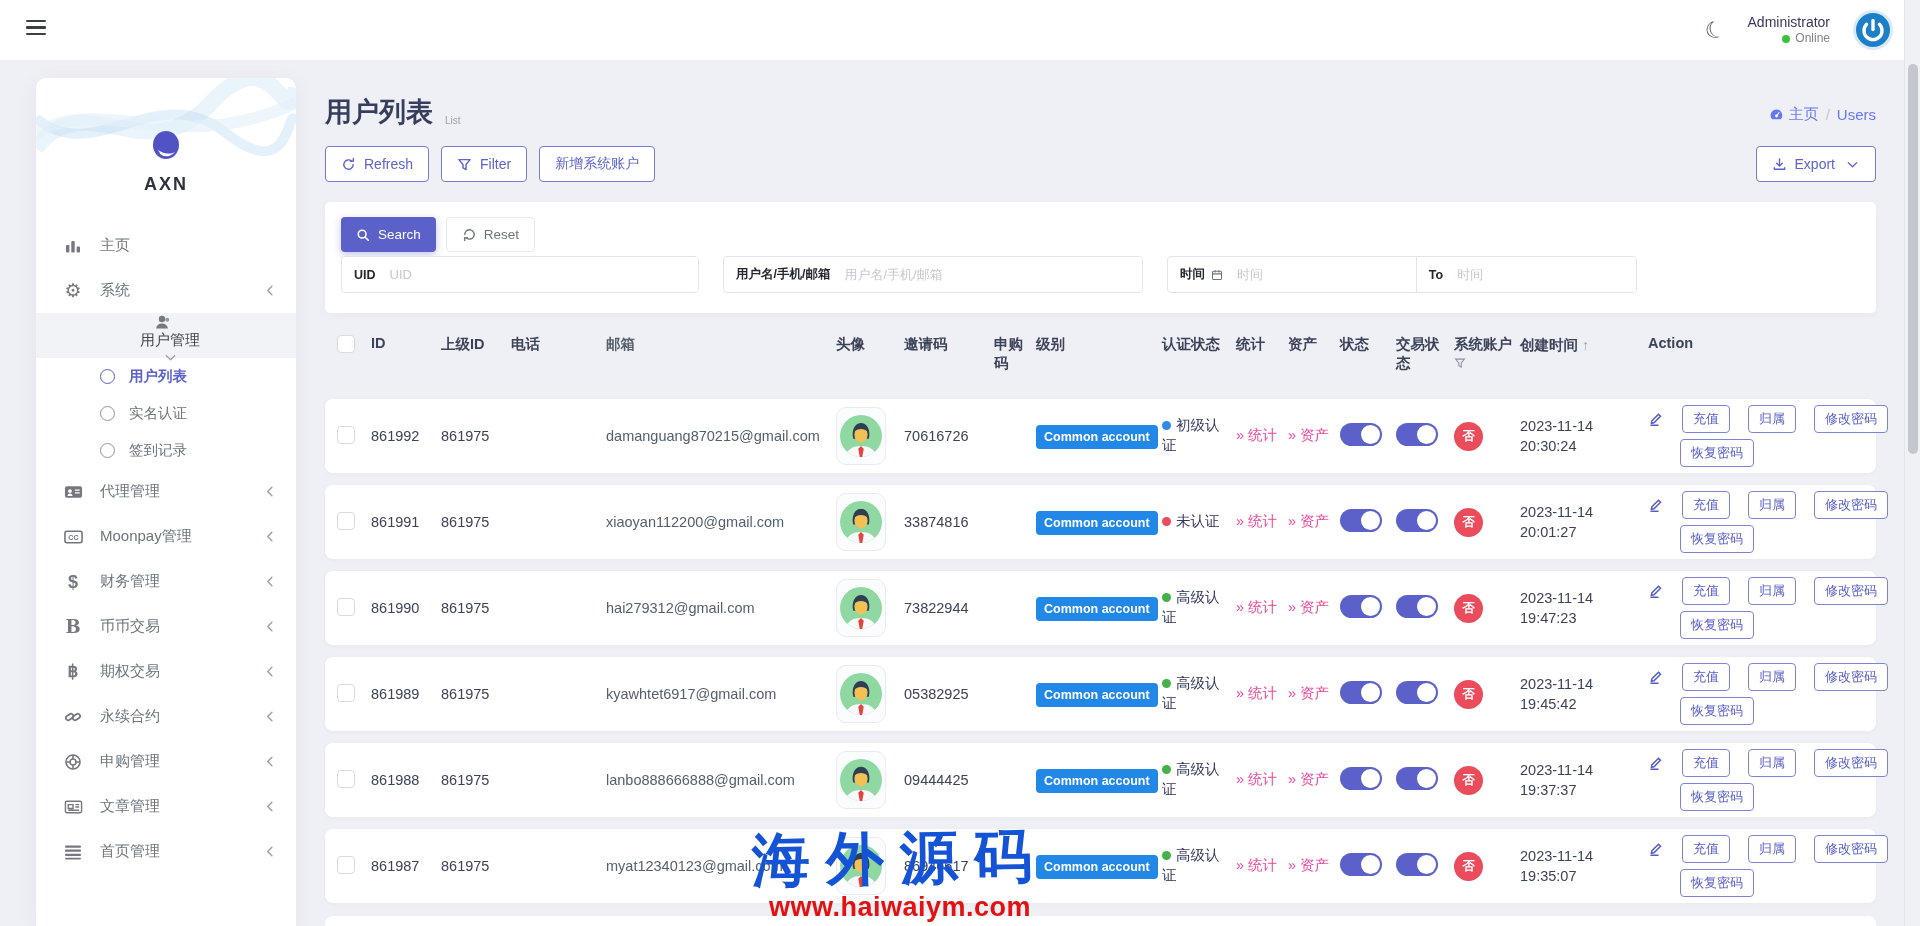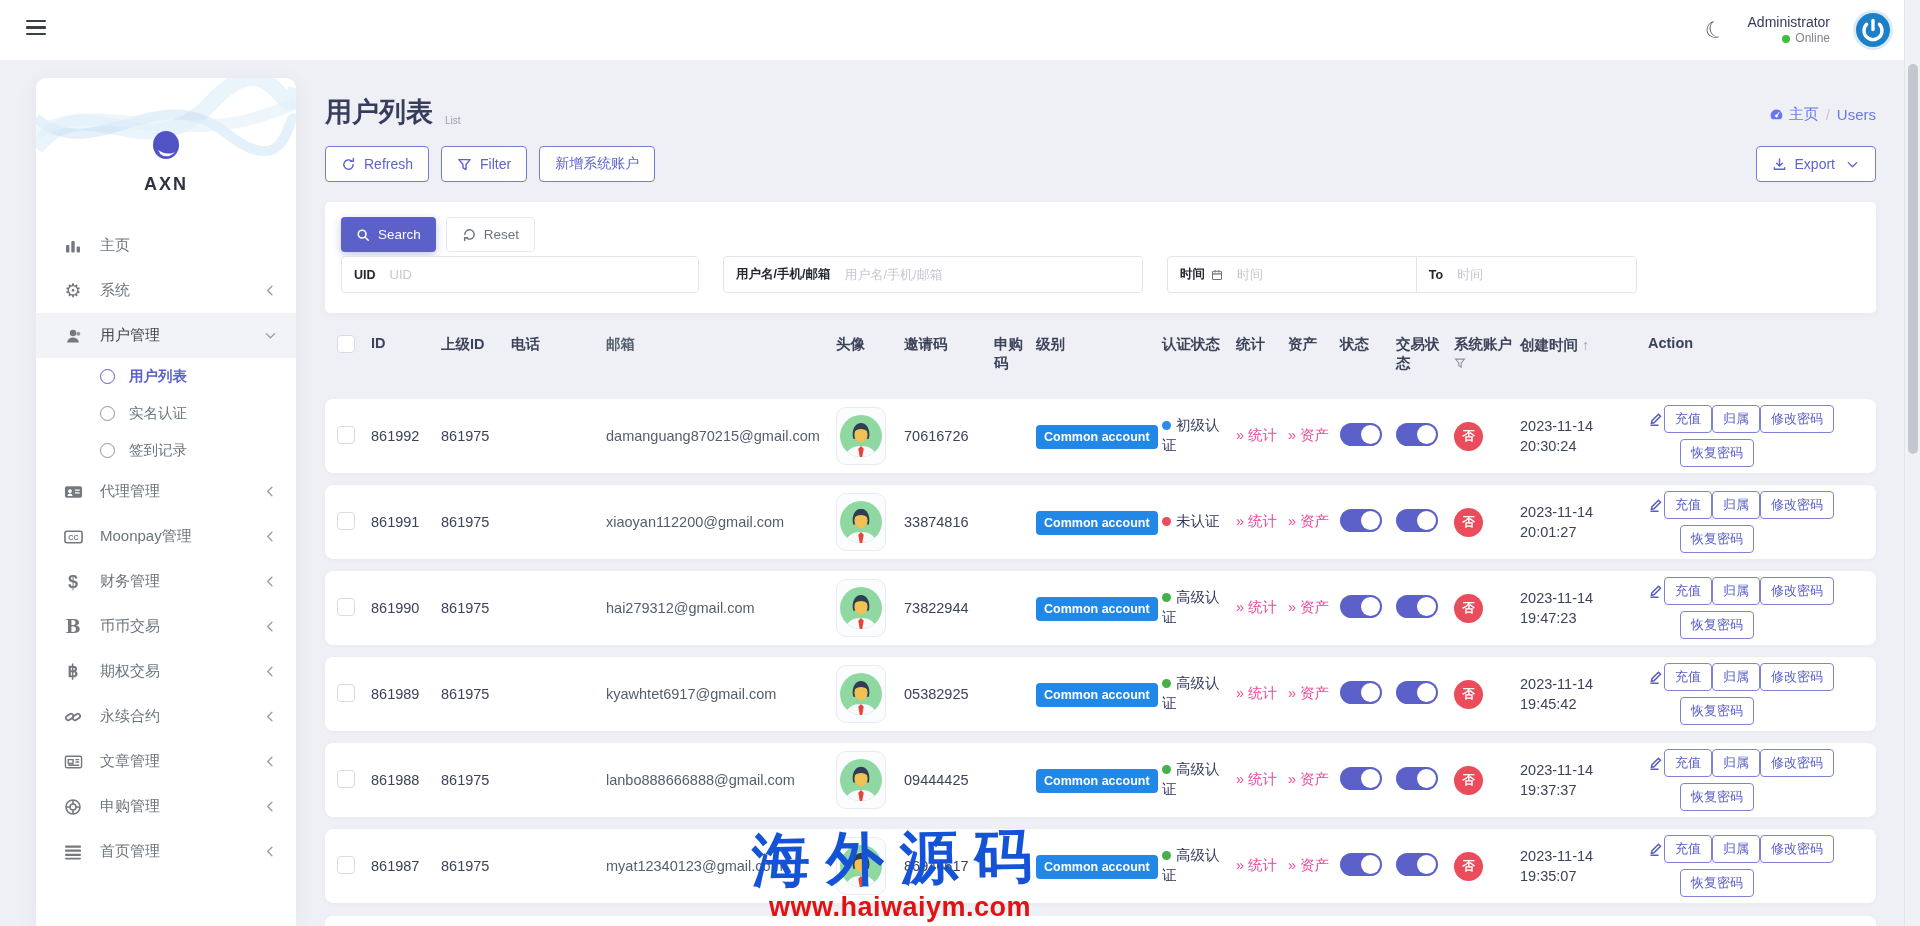--- a/index.html
+++ b/index.html
@@ -20,21 +20,21 @@
   .gdot { width:8px; height:8px; border-radius:50%; background:#3cc13b; display:inline-block; }
   .poweravatar { width:42px; height:42px; border-radius:50%; cursor:pointer; }
   
   .sidebar { position:absolute; left:36px; top:78px; width:260px; height:848px; background:#fff;
              border-radius:10px 10px 0 0; box-shadow:0 4px 25px rgba(0,0,0,.05); overflow:hidden; z-index:2; }
   .waves { position:absolute; top:0; left:0; width:100%; height:100px; }
   .brand { position:relative; text-align:center; padding-top:48px; }
   .brand-name { font-size:18px; font-weight:bold; letter-spacing:2px; color:#2d3340; margin-top:8px; }
   .nav { margin-top:28px; }
   .nav-item { display:flex; align-items:center; height:45px; padding:0 18px 0 26px; cursor:pointer; color:#6c757d; font-size:15px; }
-  .nav-item.active-parent { background:#f2f3f6; color:#42474f; }
+  .nav-item.active-parent { background:#f2f3f6; color:#42474f;flex-direction:column; }
   .nav-icon { width:22px; margin-right:16px; display:inline-flex; justify-content:center; color:#75797f; font-size:18px; }
   .nav-label { flex:1; }
   .nav-chevron { color:#9aa0a8; font-size:14px; display:inline-flex; }
   .subnav-item { display:flex; align-items:center; height:37px; padding-left:64px; cursor:pointer; font-size:14.5px; color:#6c757d; }
   .radio { width:15px; height:15px; border-radius:50%; border:1.6px solid #8f959d; margin-right:14px; background:#fff; }
   .subnav-item.active { color:#5b61c9; font-weight:bold; }
   .subnav-item.active .radio { border-color:#5b61c9; }
   
   .main { position:absolute; left:325px; top:60px; width:1551px; }
   .pagehead { display:flex; align-items:flex-end; margin-top:34px; }
@@ -89,21 +89,21 @@
   .avatar-circle { width:42px; height:42px; border-radius:50%; overflow:hidden; background:#8fd8a2; }
   .badge-level { background:#2188e8; color:#fff; font-size:12.5px; font-weight:bold; padding:5px 8px; border-radius:4px; white-space:nowrap; }
   .c-auth { line-height:1.35; }
   .dot { width:9px; height:9px; border-radius:50%; display:inline-block; margin-right:5px; }
   .link { color:#ec4899; cursor:pointer; line-height:1.35; display:inline-block; }
   .toggle { width:42px; height:23px; border-radius:12px; background:#5b61c9; position:relative; display:inline-block; cursor:pointer; }
   .toggle::after { content:""; position:absolute; right:2px; top:2px; width:19px; height:19px; border-radius:50%; background:#fff; }
   .badge-no { width:29px; height:29px; border-radius:50%; background:#ea4c5b; color:#fff; font-size:12.5px; font-weight:bold;
               display:inline-flex; align-items:center; justify-content:center; }
   .c-created { line-height:1.4; color:#3c4258; }
-  .act-line { display:flex; align-items:center; gap:0; }
+  .act-line { display:flex; align-items:center; gap:18px; }
   .act-line.l2 { margin-top:6px; margin-left:32px; }
   .btn-sm { border:1px solid #7e83d6; color:#575dc7; background:#fff; border-radius:4px; padding:4px 10px; font-size:13px;
             cursor:pointer; white-space:nowrap; font-family:"Liberation Sans",sans-serif; }
   .pencil { color:#575dc7; cursor:pointer; display:inline-flex; }
   .partial-row { position:absolute; left:325px; top:916px; width:1551px; height:10px; background:#fff; border-radius:8px 8px 0 0; }
   
   .watermark { position:absolute; left:700px; top:820px; width:400px; text-align:center; z-index:9; pointer-events:none; }
   .wm1 { font-size:58px; font-weight:bold; letter-spacing:16px; font-family:"DejaVu Serif", serif; transform:rotate(-1deg); }
   .wm2 { font-size:27px; font-weight:bold; margin-top:-6px; letter-spacing:.5px; }
   
@@ -276,41 +276,41 @@
         </span>
     <span class="nav-label">永续合约</span>
     <span class="nav-chevron">
           <svg width="15" height="15" viewBox="0 0 16 16" fill="none" stroke="currentColor" stroke-width="1.5" stroke-linecap="round" stroke-linejoin="round">
             <path d="M9.5 3.5 5 8l4.5 4.5"></path>
           </svg>
         </span>
   </div>
       <div class="nav-item">
     <span class="nav-icon">
-          <svg width="19" height="16" viewBox="0 0 20 16" fill="none" stroke="currentColor" stroke-width="1.5">
-            <rect x="1.5" y="2" width="17" height="12" rx="1.5"></rect>
-            <path d="M4.5 5.5h5v4h-5zM12 5.5h4M12 8h4M4.5 11.5H16"></path>
-          </svg>
-        </span>
-    <span class="nav-label">文章管理</span>
-    <span class="nav-chevron">
-          <svg width="15" height="15" viewBox="0 0 16 16" fill="none" stroke="currentColor" stroke-width="1.5" stroke-linecap="round" stroke-linejoin="round">
-            <path d="M9.5 3.5 5 8l4.5 4.5"></path>
-          </svg>
-        </span>
-  </div>
-      <div class="nav-item">
-    <span class="nav-icon">
           <svg width="18" height="18" viewBox="0 0 18 18" fill="none" stroke="currentColor" stroke-width="1.6">
             <circle cx="9" cy="9" r="7"></circle>
             <circle cx="9" cy="9" r="3"></circle>
             <path d="M9 2v4M9 12v4M2 9h4M12 9h4"></path>
           </svg>
         </span>
     <span class="nav-label">申购管理</span>
+    <span class="nav-chevron">
+          <svg width="15" height="15" viewBox="0 0 16 16" fill="none" stroke="currentColor" stroke-width="1.5" stroke-linecap="round" stroke-linejoin="round">
+            <path d="M9.5 3.5 5 8l4.5 4.5"></path>
+          </svg>
+        </span>
+  </div>
+      <div class="nav-item">
+    <span class="nav-icon">
+          <svg width="19" height="16" viewBox="0 0 20 16" fill="none" stroke="currentColor" stroke-width="1.5">
+            <rect x="1.5" y="2" width="17" height="12" rx="1.5"></rect>
+            <path d="M4.5 5.5h5v4h-5zM12 5.5h4M12 8h4M4.5 11.5H16"></path>
+          </svg>
+        </span>
+    <span class="nav-label">文章管理</span>
     <span class="nav-chevron">
           <svg width="15" height="15" viewBox="0 0 16 16" fill="none" stroke="currentColor" stroke-width="1.5" stroke-linecap="round" stroke-linejoin="round">
             <path d="M9.5 3.5 5 8l4.5 4.5"></path>
           </svg>
         </span>
   </div>
       <div class="nav-item">
     <span class="nav-icon">
           <svg width="18" height="16" viewBox="0 0 18 16" fill="currentColor">
             <rect x="1" y="1.5" width="16" height="2.2" rx="1"></rect>

